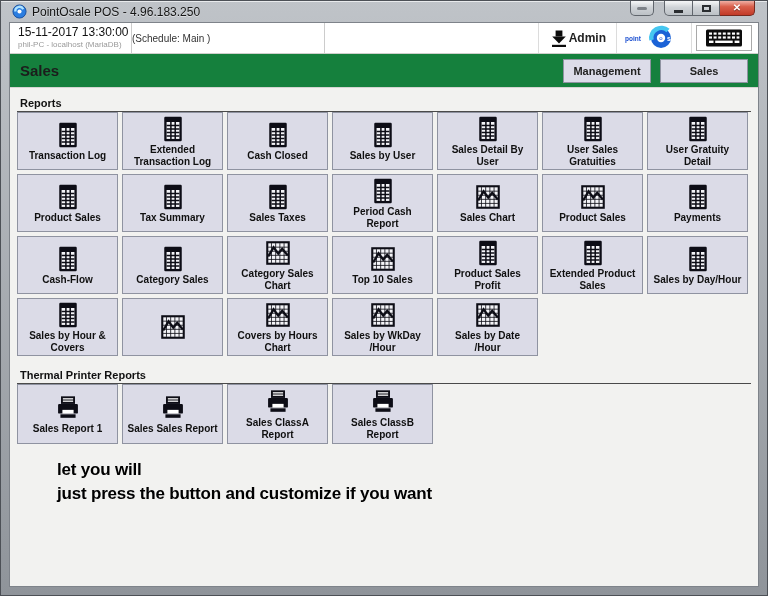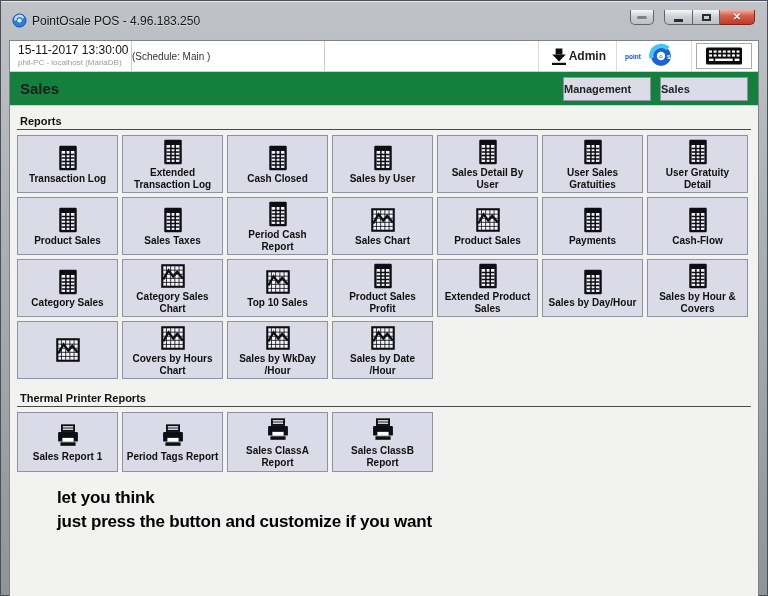--- a/index.html
+++ b/index.html
@@ -9,21 +9,21 @@
   }
   
   .window{
     position:absolute;inset:0;box-sizing:border-box;
     border:1px solid #4c5056;
     background:linear-gradient(#bfc3c8,#8f949a);
     padding:0 8px 8px 8px;
     box-shadow:inset 0 1px 0 #e8eaec;
   }
   
-  .titlebar{height:39px;display:flex;align-items:center;padding-left:3px;}
+  .titlebar{height:21px;display:flex;align-items:center;padding-left:3px;}
   .app-icon{width:15px;height:15px;margin-right:5px;flex:0 0 auto;}
   .title-text{font-size:12px;color:#141414;text-shadow:0 1px 0 rgba(255,255,255,.45);white-space:nowrap;}
   .controls{margin-left:auto;display:flex;align-items:flex-start;height:21px;}
   .ctrl{
     height:15px;box-sizing:border-box;border:1px solid #60656c;border-top:none;
     background:linear-gradient(#f6f7f8,#cfd3d7 45%,#bcc1c6);
     display:flex;align-items:center;justify-content:center;cursor:pointer;
   }
   .ctrl-pill{width:24px;border-radius:0 0 5px 5px;margin-right:10px;}
   .ctrl-group{display:flex;margin-right:4px;}
@@ -70,30 +70,30 @@
     display:flex;align-items:center;justify-content:center;cursor:pointer;
   }
   
   .page-header{
     height:33px;flex:0 0 auto;display:flex;align-items:center;
     padding:0 10px;background:#15803d;border-bottom:1px solid #d5d5d2;
   }
   .page-title{font-size:15px;font-weight:bold;color:#1c1c1c;}
   .nav-buttons{margin-left:auto;display:flex;gap:9px;}
   .nav-btn{
-    background:#dcdce9;border:1px solid #8f93a1;padding:5px 0;width:86px;
+    background:#dcdce9;border:1px solid #8f93a1;padding:5px 0;width:86px;text-align:center;
     font-size:11px;font-weight:bold;color:#222;cursor:pointer;
   }
   
   .content{flex:1;padding:0 7px;overflow:hidden;}
   .section-label{
     margin-top:9px;border-bottom:1px solid #4a4a4a;padding:0 0 2px 3px;
     font-size:11px;font-weight:bold;color:#111;
   }
-  .grid{display:flex;flex-wrap:wrap;gap:4px;margin-top:5px;}
+  .grid{display:flex;flex-wrap:wrap;gap:4px;}
   .rbtn{
     width:101px;height:58px;box-sizing:border-box;background:#dbdbe7;border:1px solid #8f93a1;
     display:flex;flex-direction:column;align-items:center;justify-content:center;
     text-align:center;cursor:pointer;padding:2px;
   }
   .thermal .rbtn{height:60px;}
   .ricon{display:flex;align-items:center;justify-content:center;flex:0 0 auto;}
   .rlabel{font-size:10px;font-weight:bold;color:#101010;line-height:1.2;padding:1px 1px 0 1px;}
   
   .footer{margin:14px 0 0 40px;}
@@ -339,20 +339,37 @@
                 <g stroke="#0d0d16" stroke-width="1.3">
                   <line x1="6.5" y1="9" x2="17.5" y2="9"></line>
                   <line x1="6.5" y1="12" x2="17.5" y2="12"></line>
                   <line x1="6.5" y1="15" x2="17.5" y2="15"></line>
                   <line x1="6.5" y1="18" x2="17.5" y2="18"></line>
                   <line x1="10.2" y1="6" x2="10.2" y2="20.5"></line>
                   <line x1="13.9" y1="6" x2="13.9" y2="20.5"></line>
                 </g>
               </svg>
             </span>
+            <span class="rlabel">Tax Summary</span>
+          </div>
+          <div class="rbtn">
+            <span class="ricon">
+              <svg width="28" height="28" viewBox="0 0 24 24">
+                <rect x="4.5" y="1.5" width="15" height="21" rx="1" fill="#0d0d16"></rect>
+                <rect x="6.5" y="6" width="11" height="14.5" fill="#f4f4f8"></rect>
+                <g stroke="#0d0d16" stroke-width="1.3">
+                  <line x1="6.5" y1="9" x2="17.5" y2="9"></line>
+                  <line x1="6.5" y1="12" x2="17.5" y2="12"></line>
+                  <line x1="6.5" y1="15" x2="17.5" y2="15"></line>
+                  <line x1="6.5" y1="18" x2="17.5" y2="18"></line>
+                  <line x1="10.2" y1="6" x2="10.2" y2="20.5"></line>
+                  <line x1="13.9" y1="6" x2="13.9" y2="20.5"></line>
+                </g>
+              </svg>
+            </span>
             <span class="rlabel">Sales Taxes</span>
           </div>
           <div class="rbtn">
             <span class="ricon">
               <svg width="28" height="28" viewBox="0 0 24 24">
                 <rect x="4.5" y="1.5" width="15" height="21" rx="1" fill="#0d0d16"></rect>
                 <rect x="6.5" y="6" width="11" height="14.5" fill="#f4f4f8"></rect>
                 <g stroke="#0d0d16" stroke-width="1.3">
                   <line x1="6.5" y1="9" x2="17.5" y2="9"></line>
                   <line x1="6.5" y1="12" x2="17.5" y2="12"></line>
@@ -656,21 +673,21 @@
             <span class="ricon">
               <svg width="28" height="28" viewBox="0 0 24 24">
                 <rect x="6" y="2" width="12" height="6.5" fill="#0d0d16"></rect>
                 <rect x="7.6" y="3.6" width="8.8" height="1.1" fill="#fff"></rect>
                 <rect x="7.6" y="5.6" width="8.8" height="1.1" fill="#fff"></rect>
                 <rect x="3.5" y="8.5" width="17" height="8.3" rx="1" fill="#0d0d16"></rect>
                 <rect x="7.2" y="13.6" width="9.6" height="3.2" fill="#fff"></rect>
                 <rect x="5.5" y="17.4" width="13" height="3" fill="#0d0d16"></rect>
               </svg>
             </span>
-            <span class="rlabel">Period Tags Report</span>
+            <span class="rlabel">Sales Sales Report</span>
           </div>
           <div class="rbtn">
             <span class="ricon">
               <svg width="28" height="28" viewBox="0 0 24 24">
                 <rect x="6" y="2" width="12" height="6.5" fill="#0d0d16"></rect>
                 <rect x="7.6" y="3.6" width="8.8" height="1.1" fill="#fff"></rect>
                 <rect x="7.6" y="5.6" width="8.8" height="1.1" fill="#fff"></rect>
                 <rect x="3.5" y="8.5" width="17" height="8.3" rx="1" fill="#0d0d16"></rect>
                 <rect x="7.2" y="13.6" width="9.6" height="3.2" fill="#fff"></rect>
                 <rect x="5.5" y="17.4" width="13" height="3" fill="#0d0d16"></rect>
@@ -687,19 +704,19 @@
                 <rect x="3.5" y="8.5" width="17" height="8.3" rx="1" fill="#0d0d16"></rect>
                 <rect x="7.2" y="13.6" width="9.6" height="3.2" fill="#fff"></rect>
                 <rect x="5.5" y="17.4" width="13" height="3" fill="#0d0d16"></rect>
               </svg>
             </span>
             <span class="rlabel">Sales ClassB Report</span>
           </div>
         </div>
 
       <div class="footer">
-        <div class="footer-line">let you think</div>
+        <div class="footer-line">let you will</div>
         <div class="footer-line">just press the button and customize if you want</div>
       </div>
     </div>
 
   </div>
 </div>
 
 </body></html>

